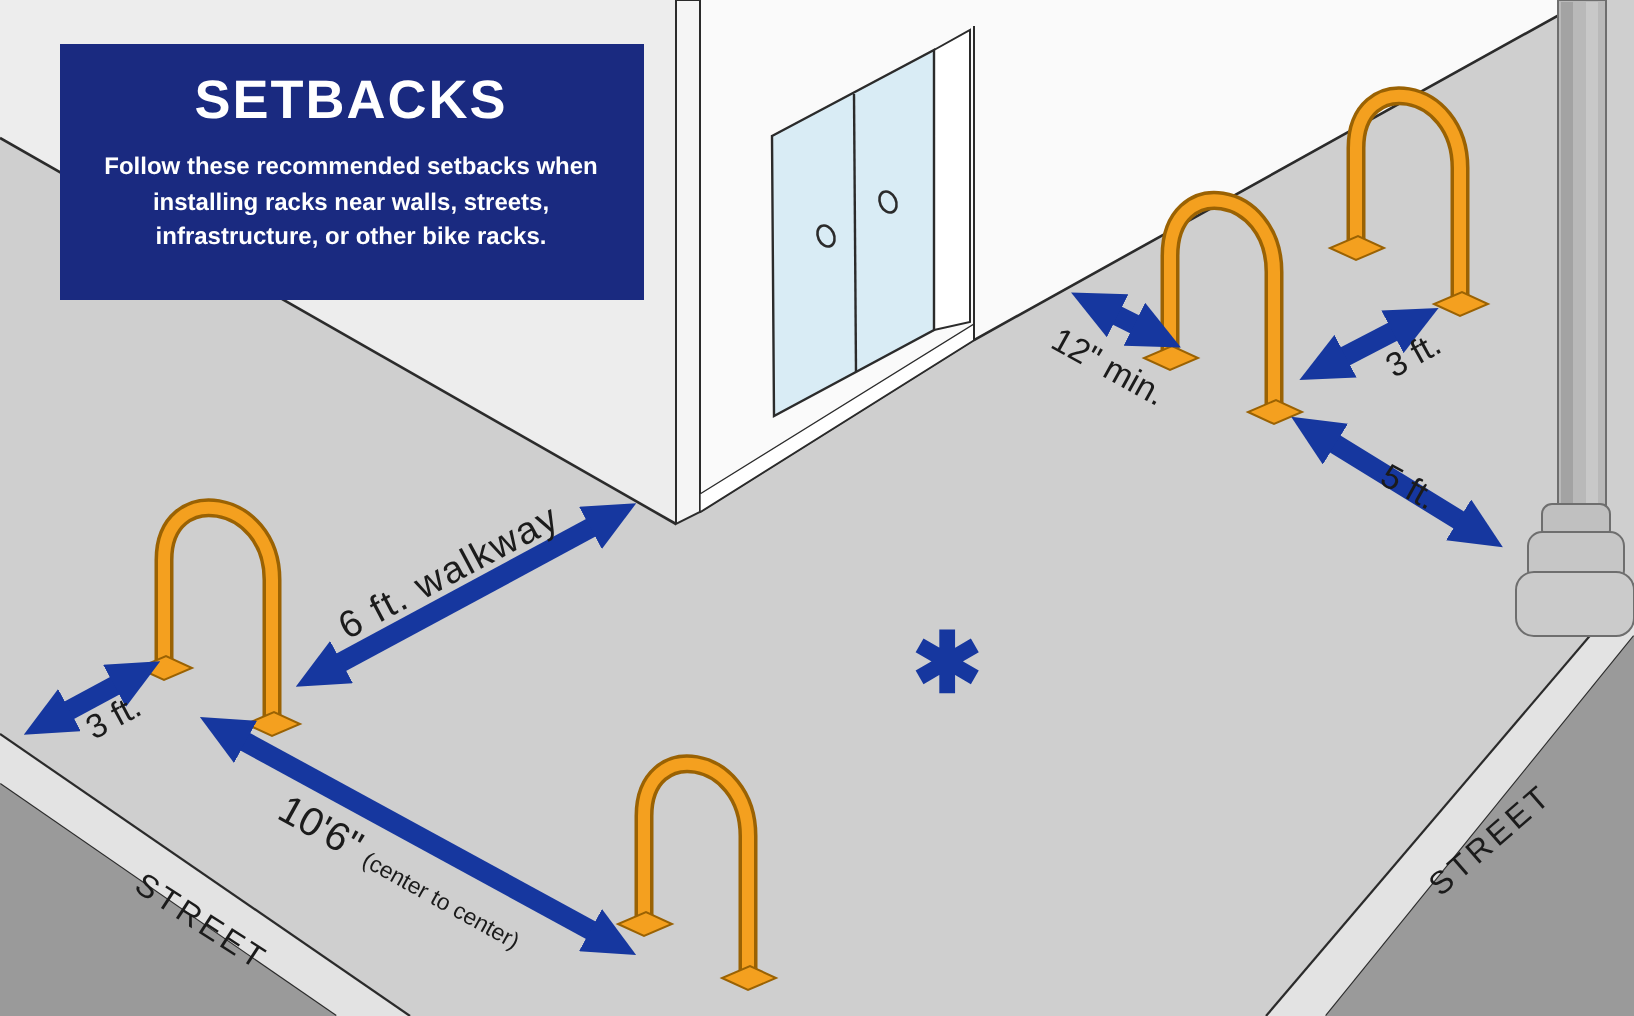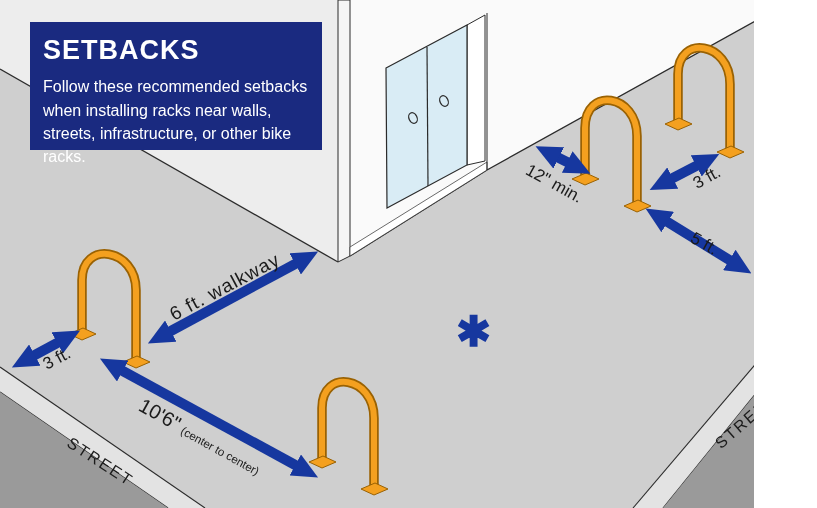--- a/index.html
+++ b/index.html
@@ -1,32 +1,32 @@
 <!DOCTYPE html>
 <html><head>
 <meta charset="utf-8">
 <title>SETBACKS</title>
 <style>
   html,body{margin:0;padding:0;background:#ffffff;}
   #stage{
-    position:relative;width:754px;height:508px;overflow:hidden;
-    font-family:"Liberation Sans",sans-serif;background:#bef264;
+    position:relative;width:817px;height:508px;overflow:hidden;
+    font-family:"Liberation Sans",sans-serif;background:#bef264;text-align:center;
   }
   #scene{position:absolute;left:0;top:0;}
   
   .hdr{
     position:absolute;left:30px;top:22px;width:292px;height:128px;
     background:#1a2a80;color:#ffffff;box-sizing:border-box;
     padding:14px 14px 0 13px;
   }
   .hdr h1{
     margin:0;font-size:27px;font-weight:bold;letter-spacing:1px;line-height:1.05;
   }
   .hdr p{
-    margin:11px 0 16px 0;font-size:16px;line-height:1.45;font-weight:normal;
+    margin:11px 0 16px 0;font-size:12px;line-height:1.45;font-weight:bold;
   }
   
   .label{
     position:absolute;color:#1b1b1b;white-space:nowrap;
     font-weight:normal;
   }
   .street{letter-spacing:2px;}
   .cc-big{font-size:20px;}
   .cc-small{font-size:11.5px;}
   

